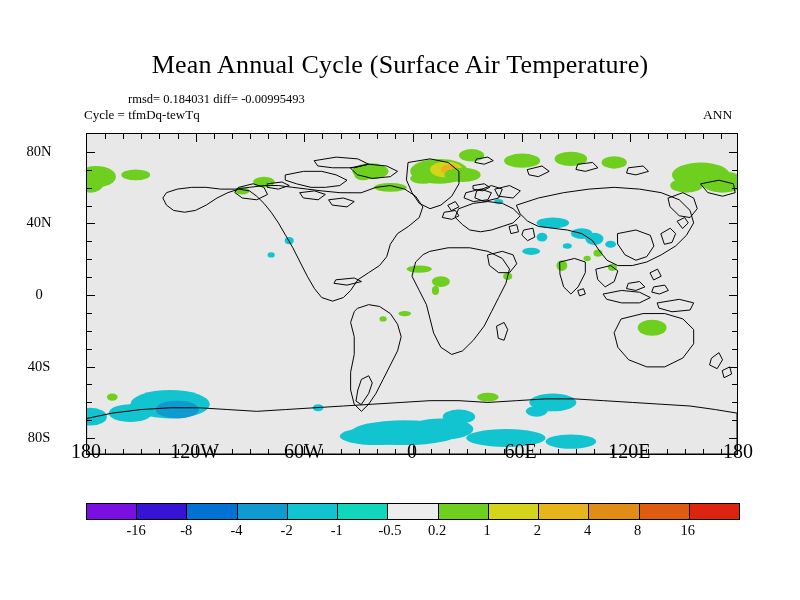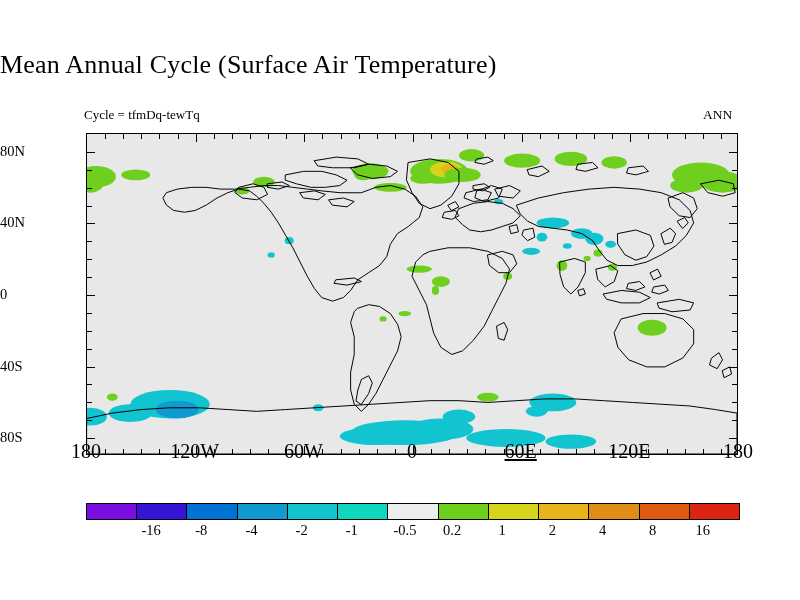--- a/index.html
+++ b/index.html
@@ -4,21 +4,21 @@
 <style>
   html,body{margin:0;padding:0;}
   body{
     width:800px;height:600px;background:#ffffff;
     font-family:"Liberation Serif", serif;
     color:#000;overflow:hidden;position:relative;
   }
   #figure{position:absolute;left:0;top:0;width:800px;height:600px;}
 
   .title{
-    position:absolute;left:0;top:50px;width:800px;text-align:left;
+    position:absolute;left:0;top:50px;width:800px;text-align:center;
     font-size:26px;font-family:"Liberation Serif",serif;letter-spacing:.2px;
   }
   .stats{
     position:absolute;left:128px;top:92px;font-size:12.5px;
     font-family:"Liberation Serif",serif;white-space:nowrap;
   }
   .expt{
     position:absolute;left:84px;top:107px;font-size:13px;
     font-family:"Liberation Serif",serif;white-space:nowrap;
   }
@@ -47,45 +47,45 @@
   .tk-r{height:1px;width:5px;right:0;}
   .tk-maj.tk-b,.tk-maj.tk-t{height:8px;}
   .tk-maj.tk-l,.tk-maj.tk-r{width:8px;}
 
   .xlab{
     position:absolute;top:440px;font-size:20px;
     font-family:"Liberation Serif",serif;transform:translateX(-50%);
     white-space:nowrap;
   }
   .ylab{
-    position:absolute;left:0;width:78px;text-align:left;
+    position:absolute;left:0;width:78px;text-align:center;
     font-size:14.5px;font-family:"Liberation Serif",serif;
     transform:translateY(-50%);white-space:nowrap;
   }
 
   
   #cbar{
     position:absolute;left:86px;top:503px;width:652px;height:15px;
     display:flex;border:1px solid #000;box-sizing:content-box;
   }
   #cbar .seg{flex:1 1 0;height:100%;}
   #cbar .seg + .seg{border-left:1px solid #000;}
   .cblab{
     position:absolute;top:522px;font-size:14.5px;
     font-family:"Liberation Serif",serif;transform:translateX(-50%);
     white-space:nowrap;
-    margin-left:15px;
   }
 </style>
 </head>
 <body>
 
 <div id="figure">
 
   <div class="title">Mean Annual Cycle (Surface Air Temperature)</div>
+  <div class="stats">rmsd= 0.184031 diff= -0.00995493</div>
   <div class="expt">Cycle = tfmDq-tewTq</div>
   <div class="season">ANN</div>
 
   <div id="plot">
     <svg id="mapsvg" viewBox="0 0 360 180" preserveAspectRatio="none">
       <g id="anomalies">
 
         <ellipse cx="195" cy="21" rx="16" ry="7" fill="#6fcf1f"></ellipse>
         <ellipse cx="199" cy="20" rx="9" ry="4.5" fill="#d4d41a"></ellipse>
         <ellipse cx="201" cy="20" rx="5" ry="2.8" fill="#e8b41b"></ellipse>
@@ -363,21 +363,21 @@
       <div class="tick tk-r tk-maj" style="top: 17.8889px;"></div>
     </div>
 
   <div id="xticks"></div>
   <div id="yticks"></div>
   <div id="xlabels">
       <div class="xlab" style="left: 86px;">180</div>
       <div class="xlab" style="left: 194.667px;">120W</div>
       <div class="xlab" style="left: 303.333px;">60W</div>
       <div class="xlab" style="left: 412px;">0</div>
-      <div class="xlab" style="left: 520.667px; text-decoration: underline;">60E</div>
+      <div class="xlab" style="left: 520.667px;">60E</div>
       <div class="xlab" style="left: 629.333px;">120E</div>
       <div class="xlab" style="left: 738px;">180</div>
     </div>
   <div id="ylabels">
       <div class="ylab" style="top: 150.889px;">80N</div>
       <div class="ylab" style="top: 222.444px;">40N</div>
       <div class="ylab" style="top: 294px;">0</div>
       <div class="ylab" style="top: 365.556px;">40S</div>
       <div class="ylab" style="top: 437.111px;">80S</div>
     </div>

